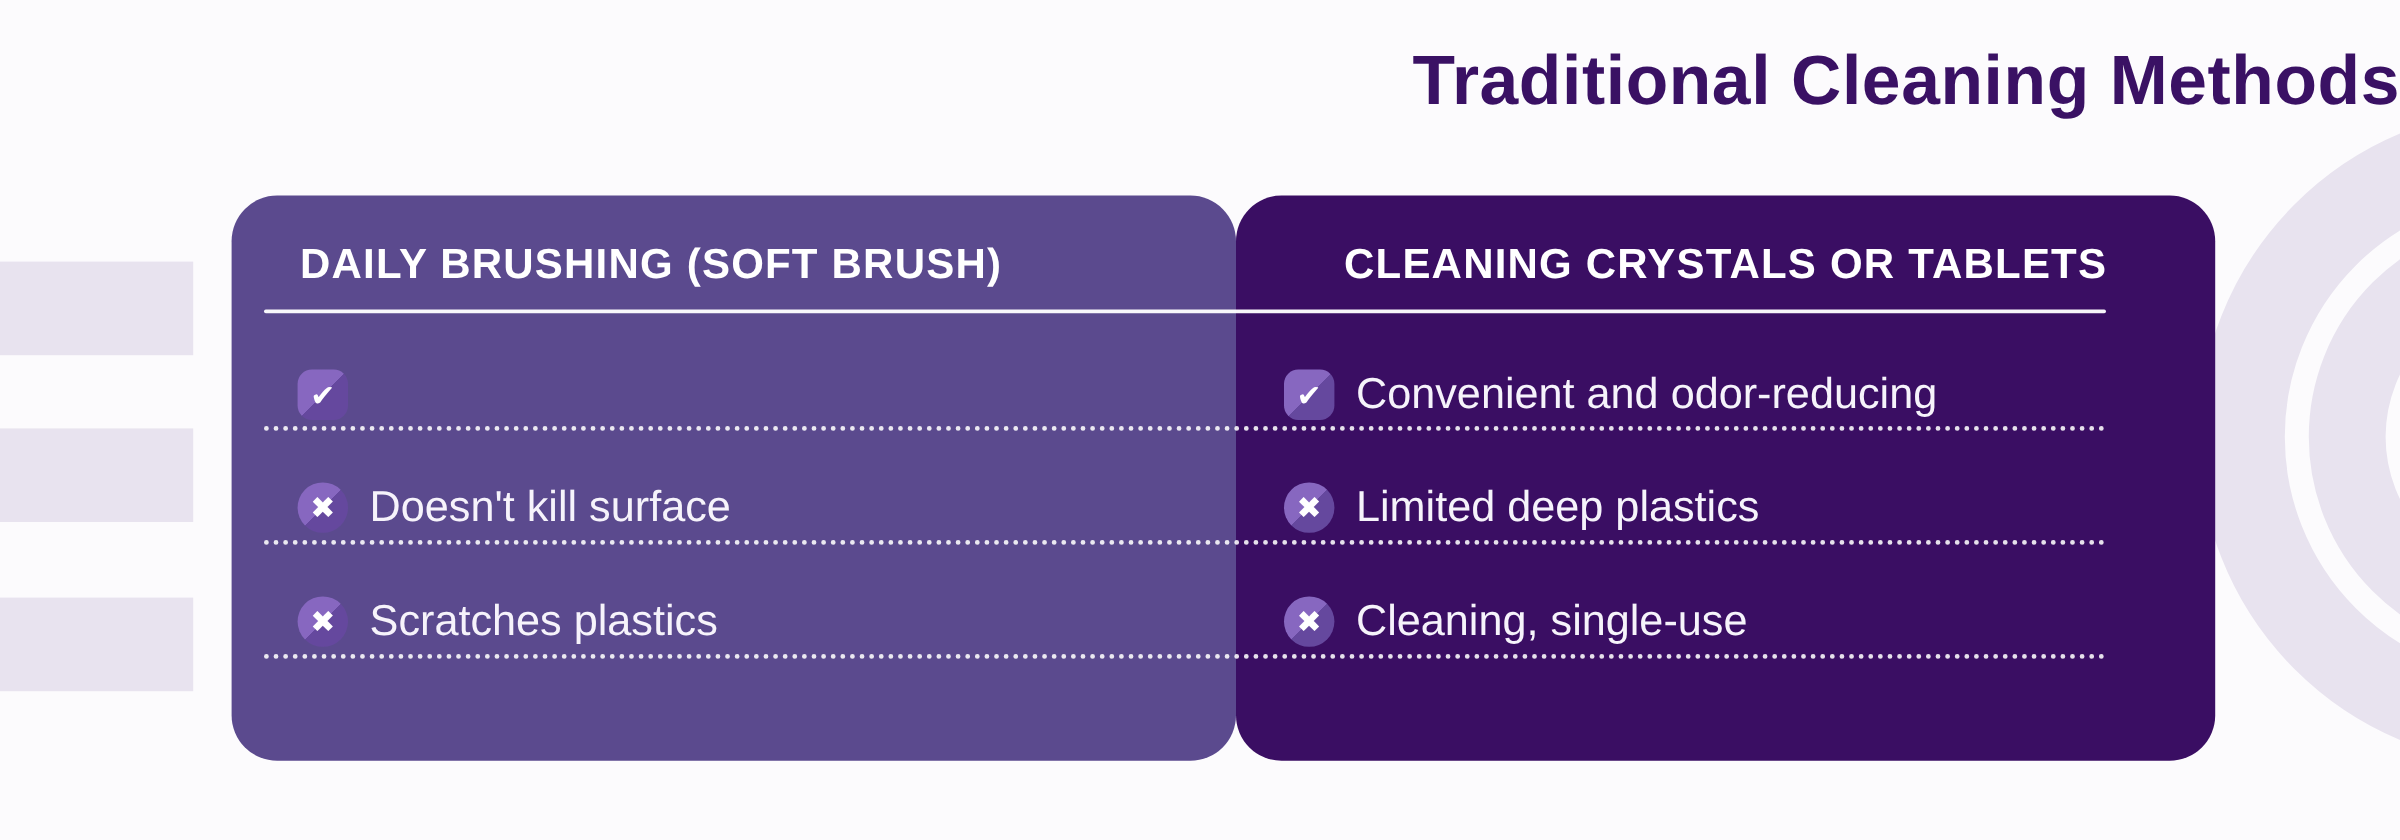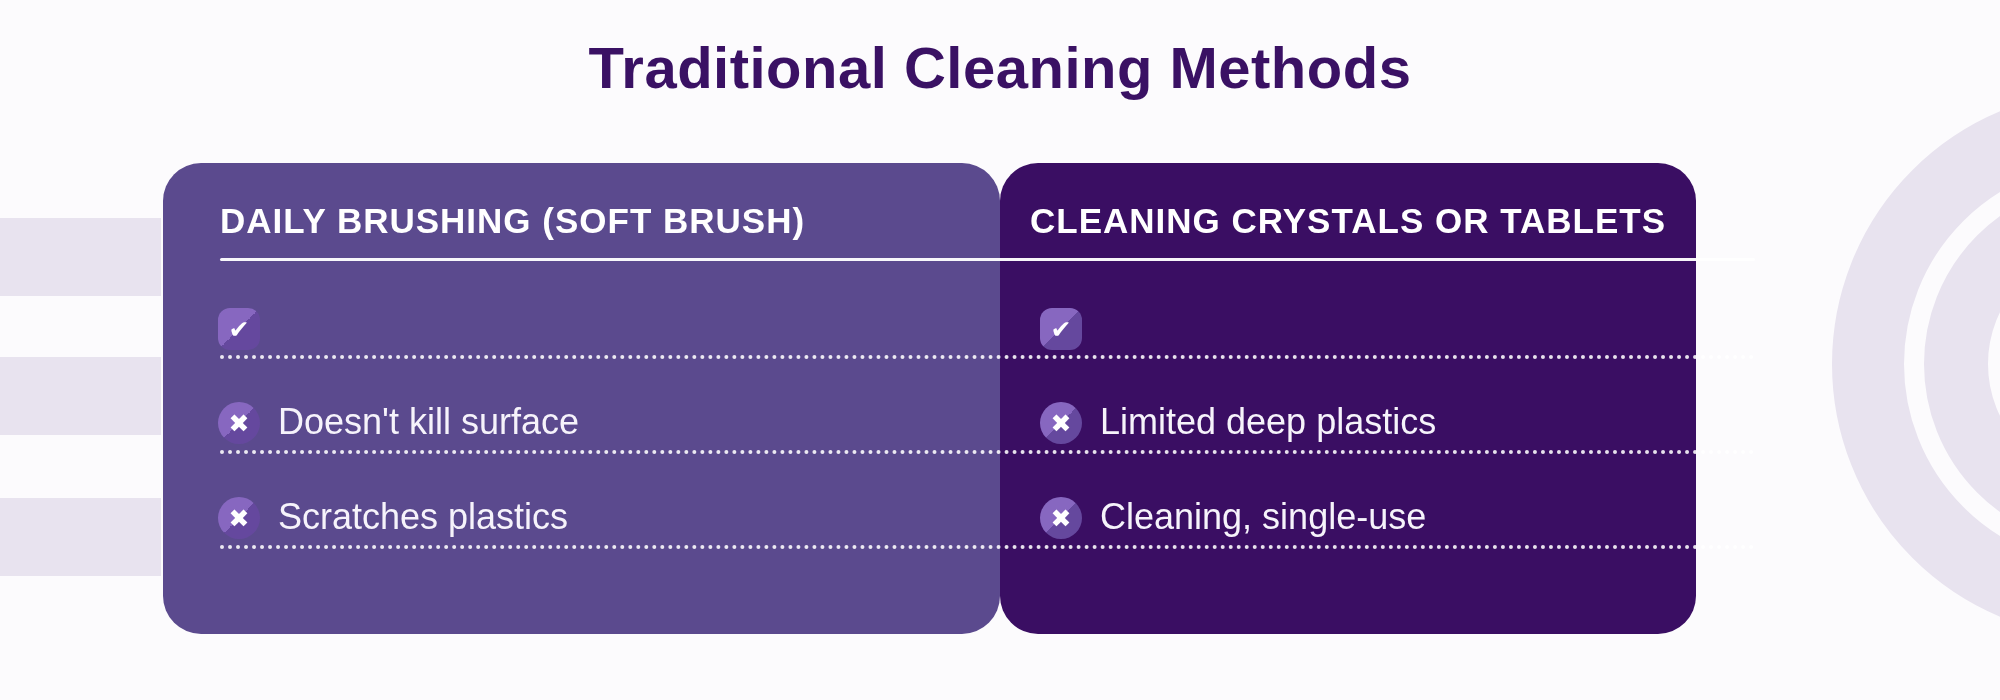--- a/index.html
+++ b/index.html
@@ -6,28 +6,28 @@
   .stage{
     position:relative; width:2000px; height:700px; overflow:hidden;
     background:#fcfbfd; font-family:"Liberation Sans", sans-serif;
   }
   
   .decor-bar{position:absolute; left:0; width:161px; height:78px; background:#e8e3ef;}
   .decor-bar.b1{top:218px;} .decor-bar.b2{top:357px;} .decor-bar.b3{top:498px;}
   .rings{position:absolute; left:1790px; top:0; width:210px; height:700px;}
   
   .title{
-    position:absolute; top:34px; left:0; width:100%; text-align:center;
+    position:absolute; top:34px; left:0; width:100%; text-align:right;
     font-size:58px; font-weight:700; letter-spacing:0.5px; color:#3a1164;
   }
   
   .cards{position:absolute; left:163px; top:163px; width:1649px; height:471px;}
-  .card{position:absolute; top:0; height:471px; border-radius:38px;}
+  .card{position:absolute; top:0; height:471px; border-radius:38px;margin-left:30px;}
   .card.left {left:0;     width:837px; background:#5b4a8e;}
-  .card.right{left:837px; width:696px; background:#3a0e63;}
+  .card.right{left:837px; width:816px; background:#3a0e63;}
   
   .overlay-line{position:absolute; left:57px; right:57px; z-index:3;}
   .rule-solid{top:95px; height:3px; background:rgba(255,255,255,0.96); border-radius:2px;}
   .rule-dotted{height:0; border-top:4px dotted rgba(255,255,255,0.88);}
   .rule-dotted.d1{top:192px;} .rule-dotted.d2{top:287px;} .rule-dotted.d3{top:382px;}
   
   .card-header{
     position:absolute; top:38px; color:#ffffff; font-size:35px; font-weight:700;
     letter-spacing:1px; white-space:nowrap; z-index:2;
   }
@@ -82,20 +82,21 @@
       <div class="row r3">
         <span class="badge circle">✖</span>
         <span class="label">Scratches plastics</span>
       </div>
     </div>
 
     <div class="card right">
       <div class="card-header">CLEANING CRYSTALS OR TABLETS</div>
       <div class="row r1">
         <span class="badge square">✔</span>
+        <span class="label">Convenient and odor-reducing</span>
       </div>
       <div class="row r2">
         <span class="badge circle">✖</span>
         <span class="label">Limited deep plastics</span>
       </div>
       <div class="row r3">
         <span class="badge circle">✖</span>
         <span class="label">Cleaning, single-use</span>
       </div>
     </div>

